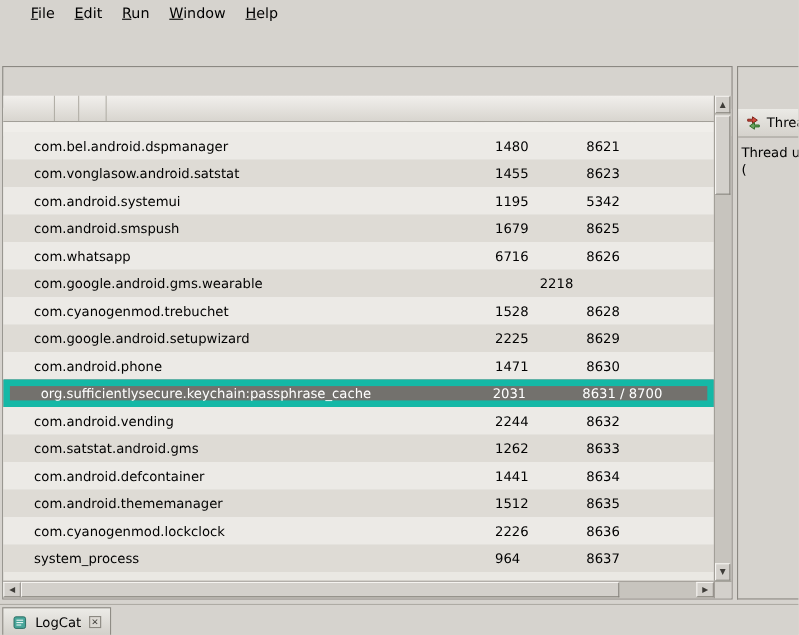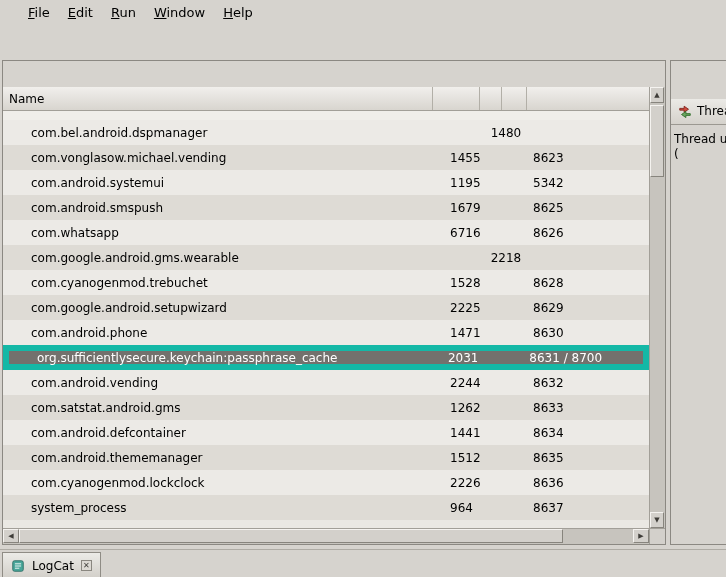--- a/index.html
+++ b/index.html
@@ -190,37 +190,37 @@
         <span class="tbtn">
           <svg width="14" height="14" viewBox="0 0 16 16">
               <rect x="3" y="3" width="10" height="10" fill="none" stroke="#44423e" stroke-width="1.5"></rect>
               <rect x="3" y="3" width="10" height="3" fill="#44423e"></rect>
             </svg>
         </span>
       </div>
     </div>
 
     <div class="table-header">
-      <div class="hcell w-name">Name</div>
       <div class="hcell w-pid"></div>
       <div class="hcell w-s1"></div>
       <div class="hcell w-s2"></div>
       <div class="hcell w-port"></div>
     </div>
 
     <div class="rows" id="rows">
       <div class="spacer-row"></div>
     <div class="trow">
           <div class="cell c-name">com.bel.android.dspmanager</div>
           <div class="cell c-pid">1480</div>
           <div class="cell c-s1"></div>
           <div class="cell c-s2"></div>
-        </div>
-        <div class="trow alt">
-          <div class="cell c-name">com.vonglasow.michael.vending</div>
+          <div class="cell c-port">8621</div>
+        </div>
+        <div class="trow alt">
+          <div class="cell c-name">com.vonglasow.android.satstat</div>
           <div class="cell c-pid">14553</div>
           <div class="cell c-s1"></div>
           <div class="cell c-s2"></div>
           <div class="cell c-port">8623</div>
         </div>
         <div class="trow">
           <div class="cell c-name">com.android.systemui</div>
           <div class="cell c-pid">1195</div>
           <div class="cell c-s1"></div>
           <div class="cell c-s2"></div>

